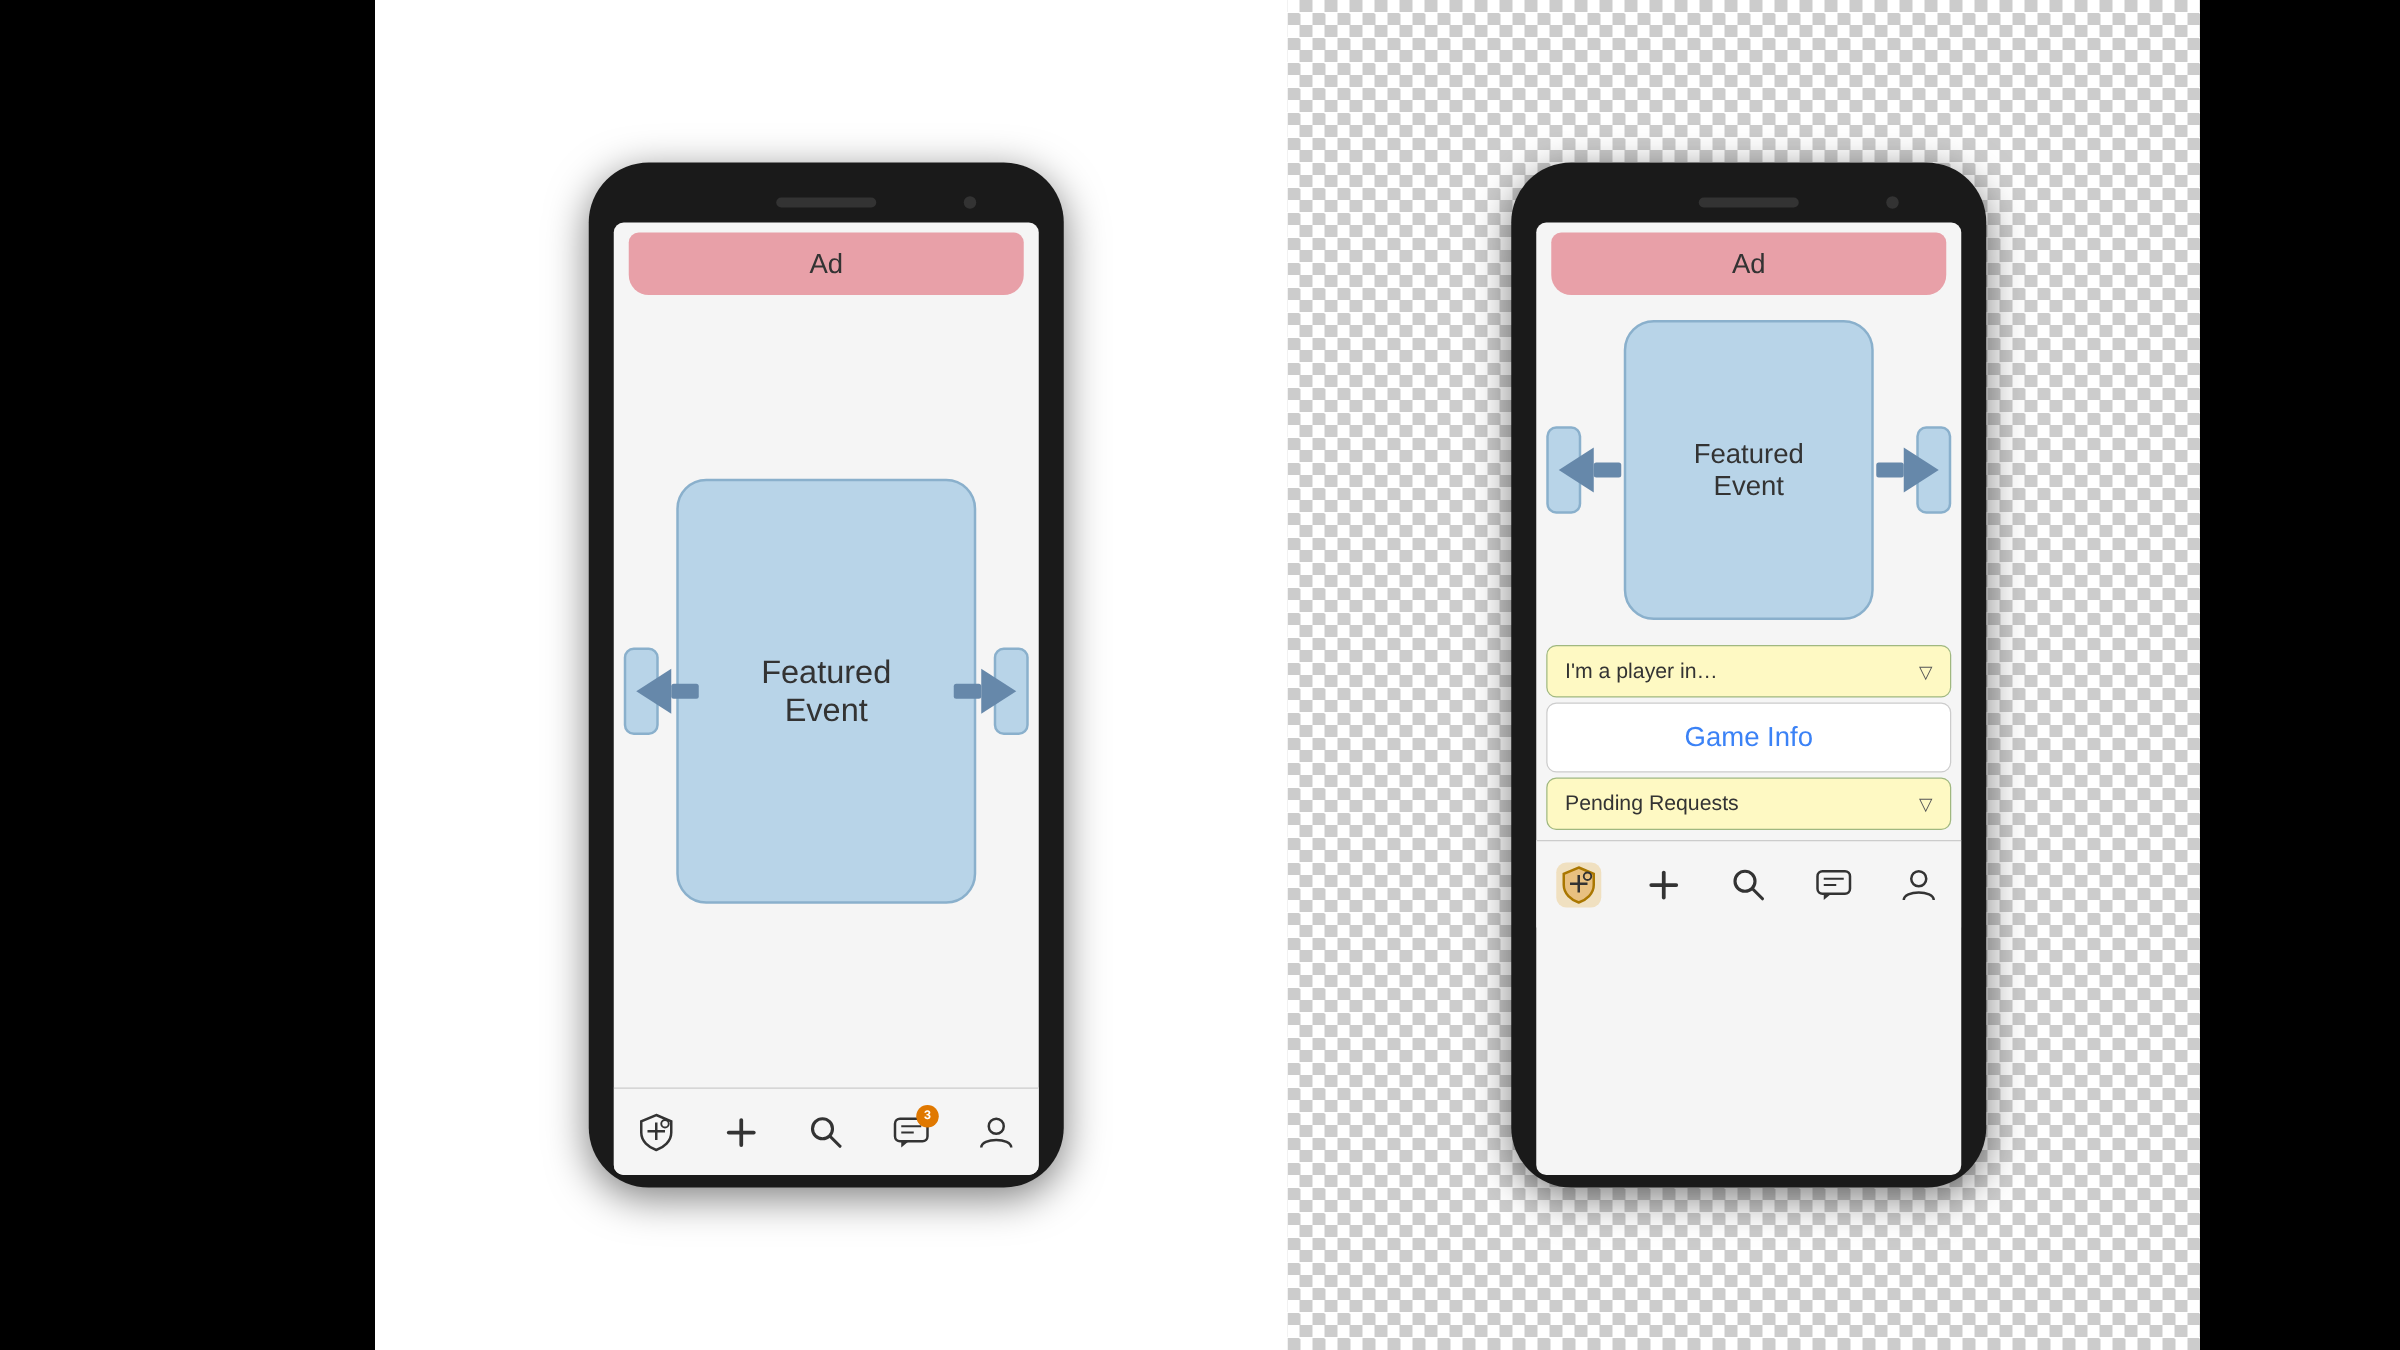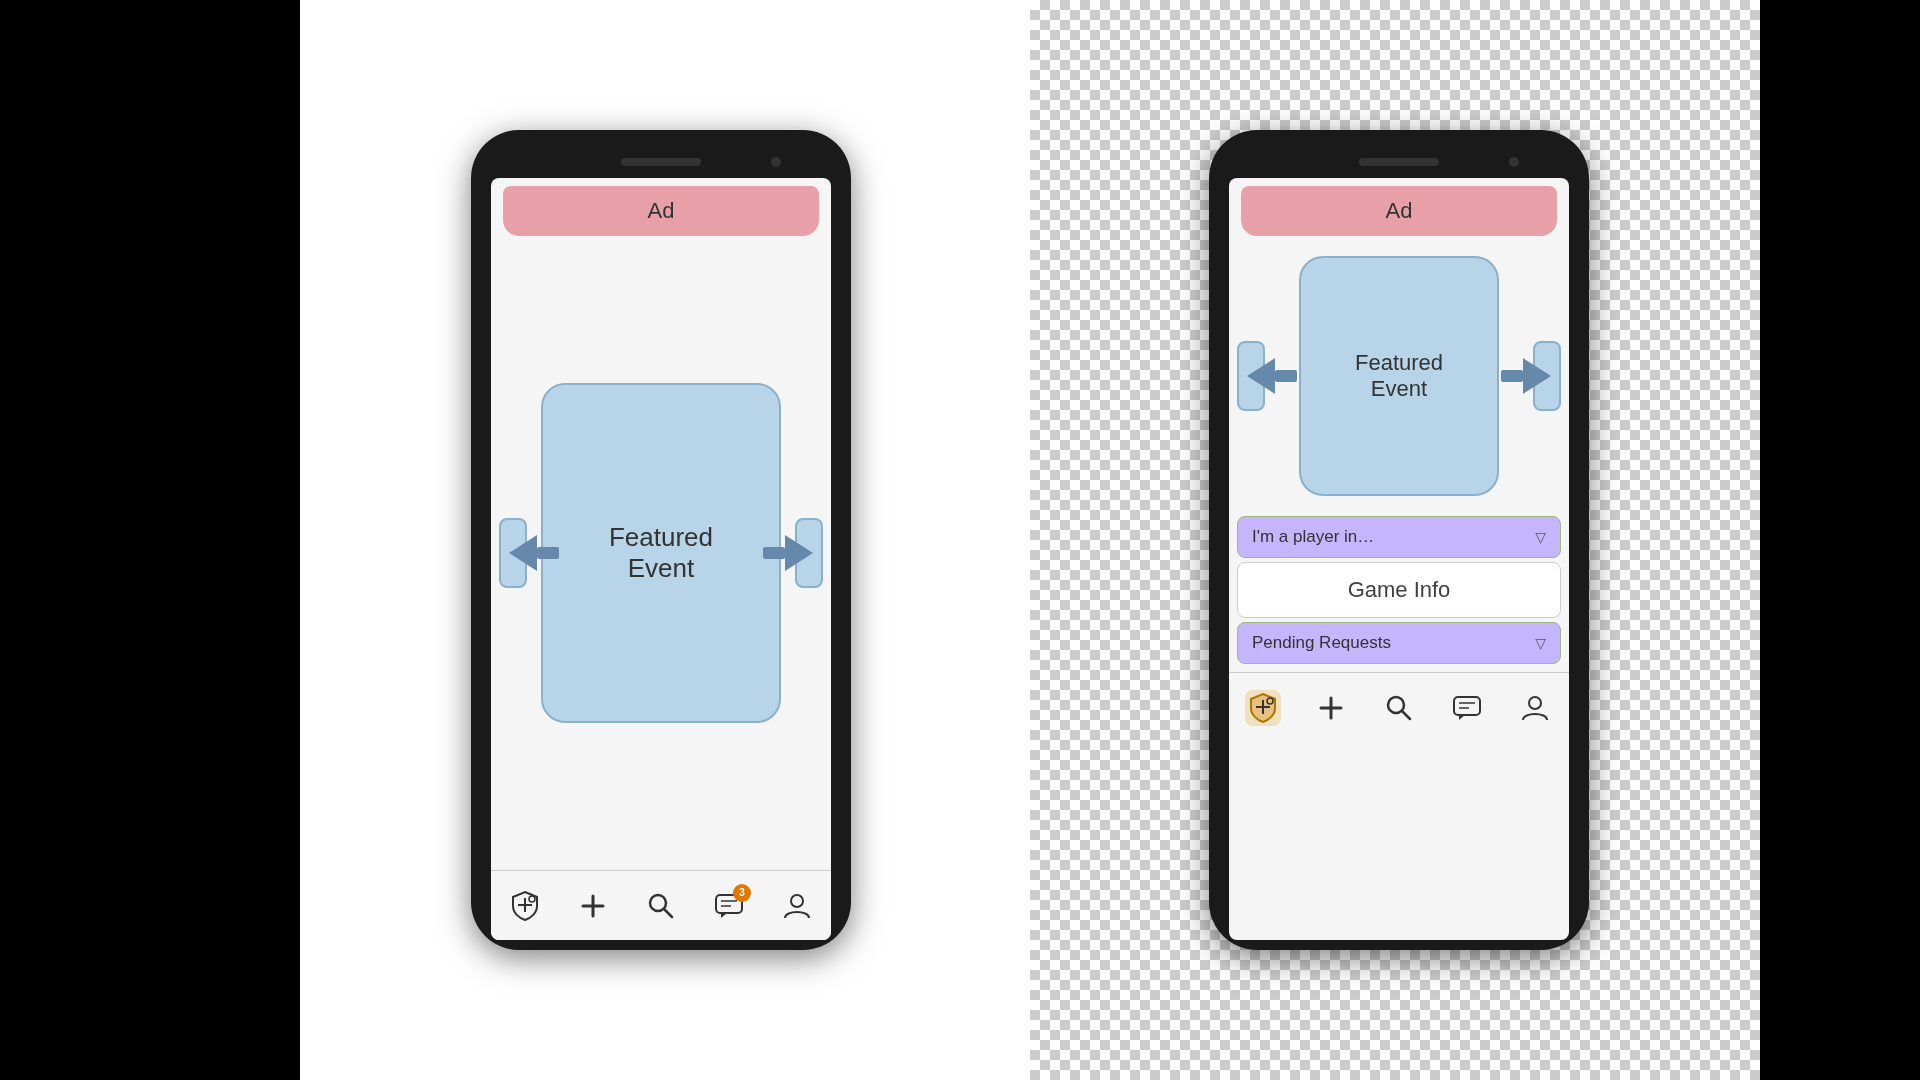--- a/index.html
+++ b/index.html
@@ -288,41 +288,41 @@
       padding: 0 8px 8px;
       display: flex;
       flex-direction: column;
       gap: 4px;
     }
 
     .dropdown-row {
       display: flex;
       align-items: center;
       justify-content: space-between;
-      background: #c4b5fd;
+      background: #fef9c3;
       border: 1.5px solid #a0b880;
       border-radius: 8px;
       padding: 10px 14px;
       font-size: 17px;
       color: #333;
     }
 
     .dropdown-arrow {
       font-size: 14px;
       color: #555;
     }
 
     .game-info-btn {
       background: #fff;
       border: 1.5px solid #ccc;
       border-radius: 8px;
       padding: 14px;
       text-align: center;
       font-size: 22px;
-      color: #404040;
+      color: #3b82f6;
       margin: 0;
     }
 
     
     .nav-icon-active {
       background: #f0e0c0;
       border-radius: 8px;
     }
   </style>
 </head>

